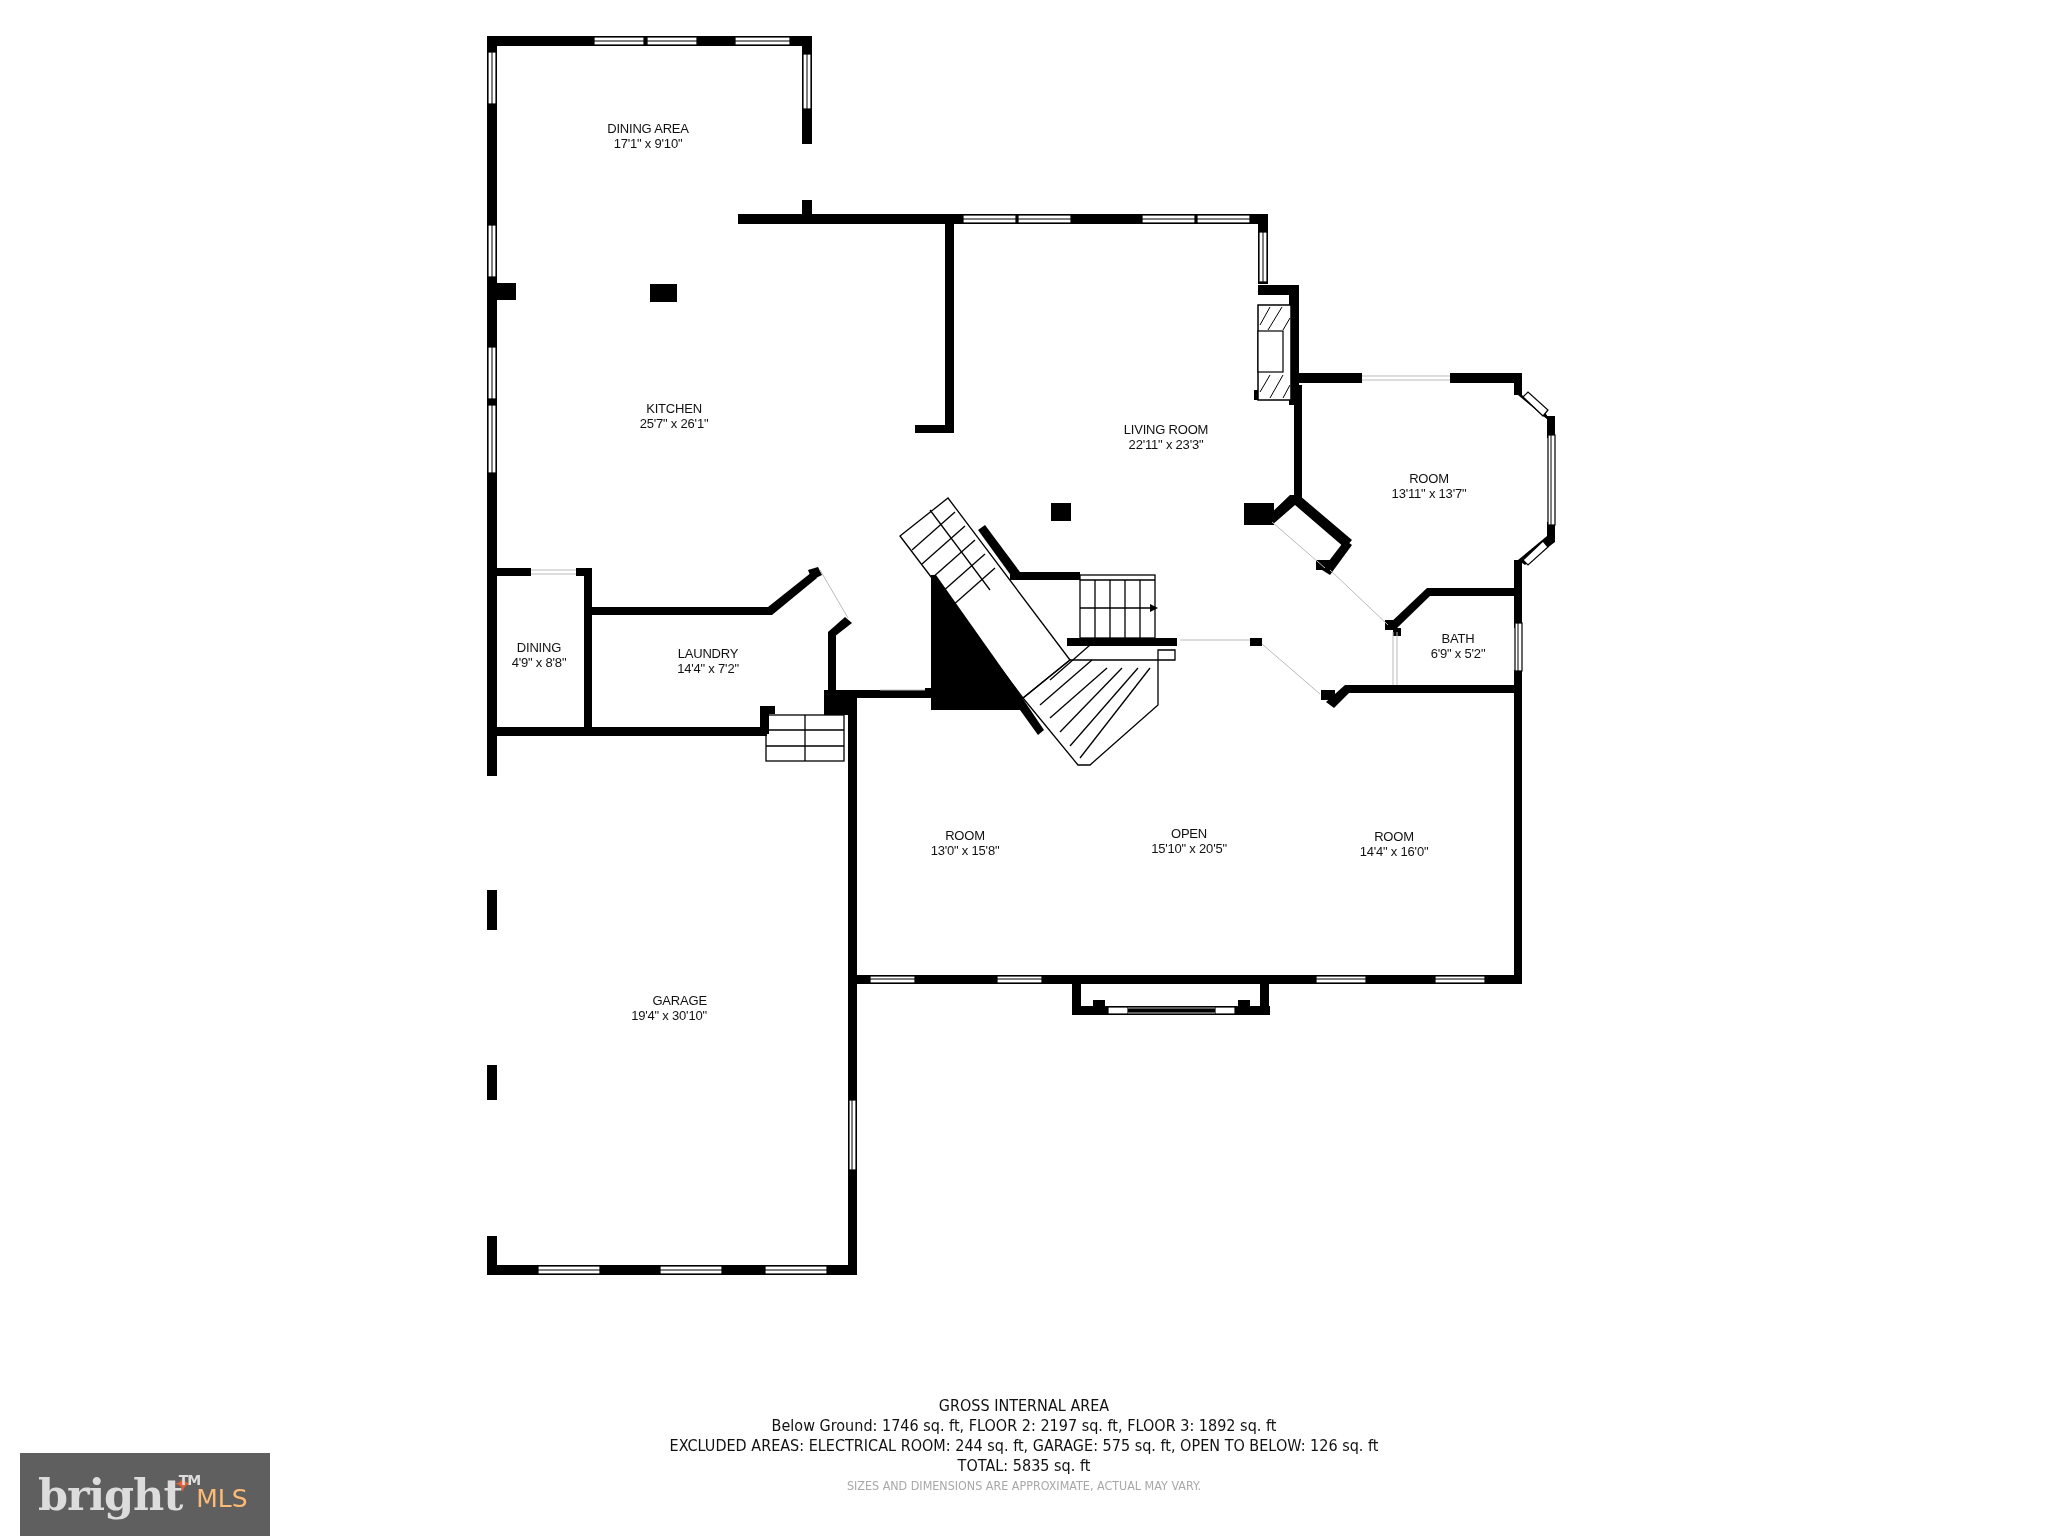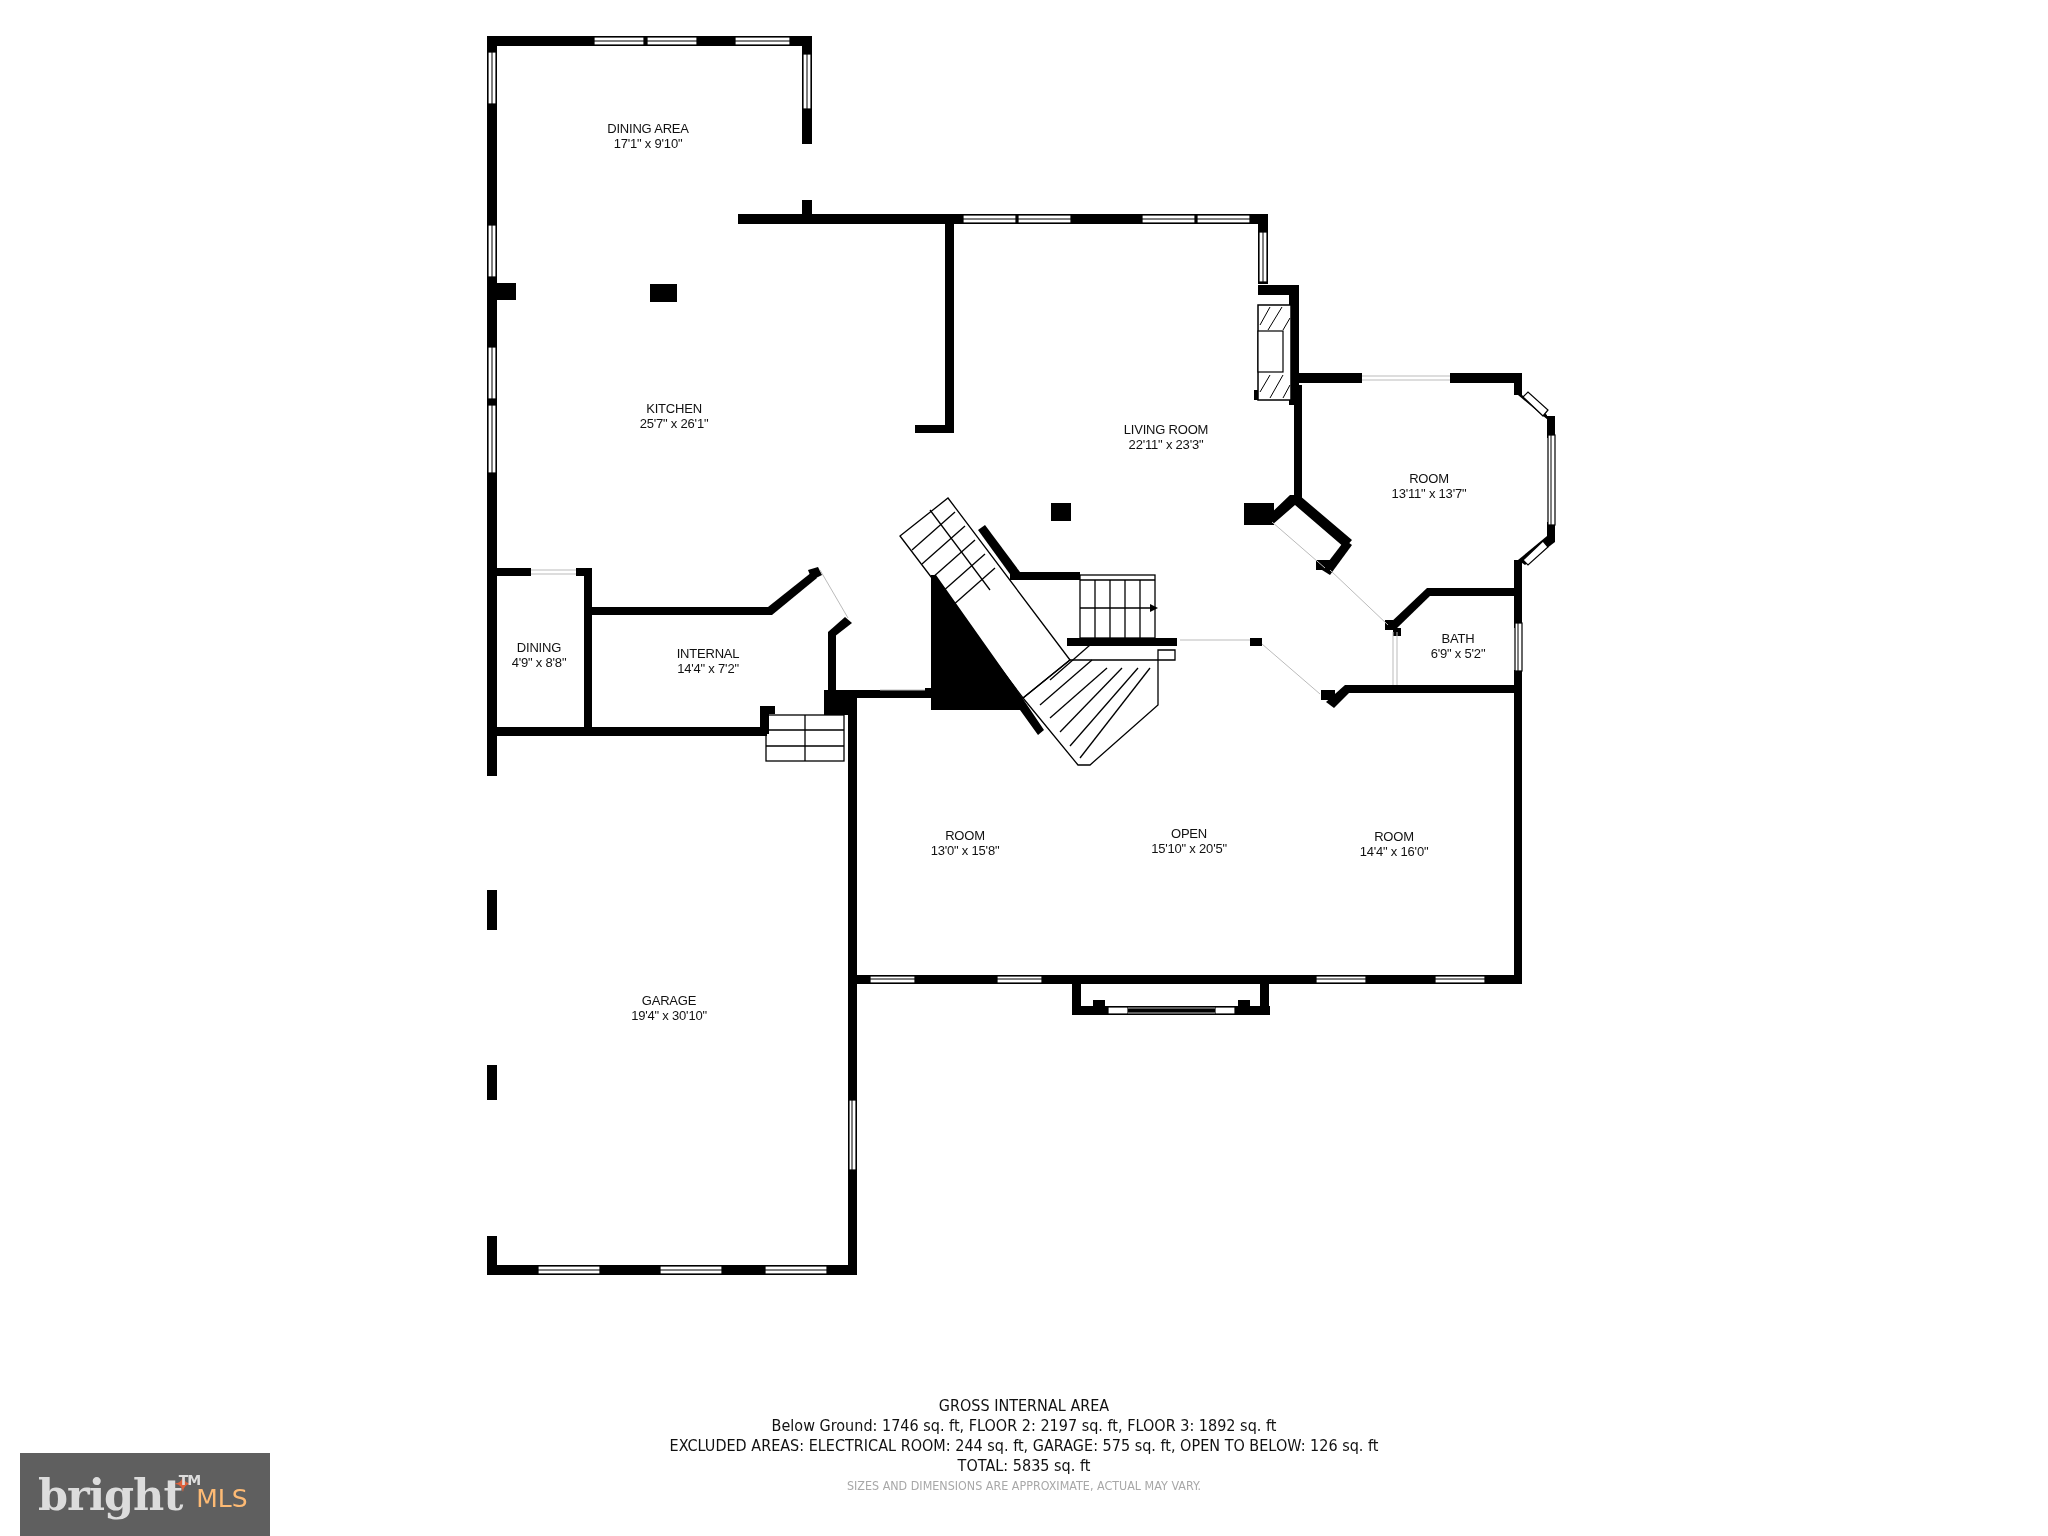--- a/index.html
+++ b/index.html
@@ -263,36 +263,36 @@
 </div>
 <div class="label" style="left:1458px; top:631px;">
   <span class="name">BATH</span>
   <span class="dim">6'9" x 5'2"</span>
 </div>
 <div class="label" style="left:539px; top:640px;">
   <span class="name">DINING</span>
   <span class="dim">4'9" x 8'8"</span>
 </div>
 <div class="label" style="left:708px; top:646px;">
-  <span class="name">INTERNAL</span>
+  <span class="name">LAUNDRY</span>
   <span class="dim">14'4" x 7'2"</span>
 </div>
 <div class="label" style="left:965px; top:828px;">
   <span class="name">ROOM</span>
   <span class="dim">13'0" x 15'8"</span>
 </div>
 <div class="label" style="left:1189px; top:826px;">
   <span class="name">OPEN</span>
   <span class="dim">15'10" x 20'5"</span>
 </div>
 <div class="label" style="left:1394px; top:829px;">
   <span class="name">ROOM</span>
   <span class="dim">14'4" x 16'0"</span>
 </div>
-<div class="label" style="left:669px; top:993px;">
+<div class="label" style="left:669px; top:993px;text-align:right;">
   <span class="name">GARAGE</span>
   <span class="dim">19'4" x 30'10"</span>
 </div>
 
 <div class="area">
   <span class="line">GROSS INTERNAL AREA</span>
   <span class="line">Below Ground: 1746 sq. ft, FLOOR 2: 2197 sq. ft, FLOOR 3: 1892 sq. ft</span>
   <span class="line">EXCLUDED AREAS: ELECTRICAL ROOM: 244 sq. ft, GARAGE: 575 sq. ft, OPEN TO BELOW: 126 sq. ft</span>
   <span class="line">TOTAL: 5835 sq. ft</span>
   <span class="line disclaimer">SIZES AND DIMENSIONS ARE APPROXIMATE, ACTUAL MAY VARY.</span>

